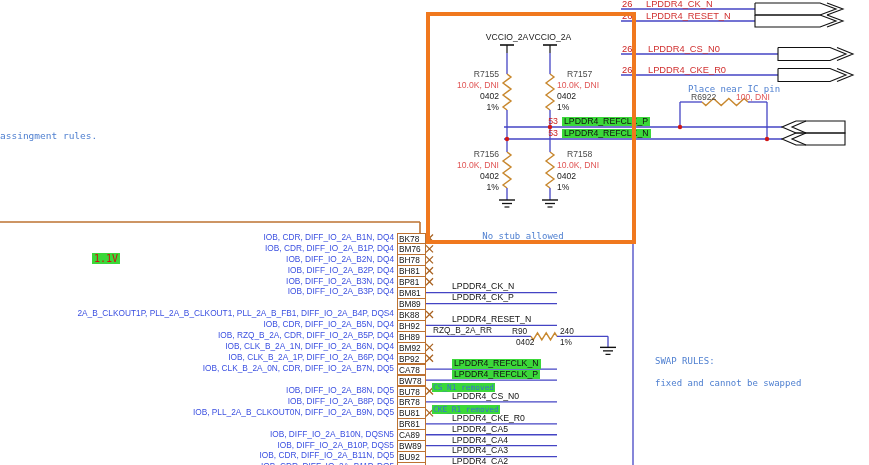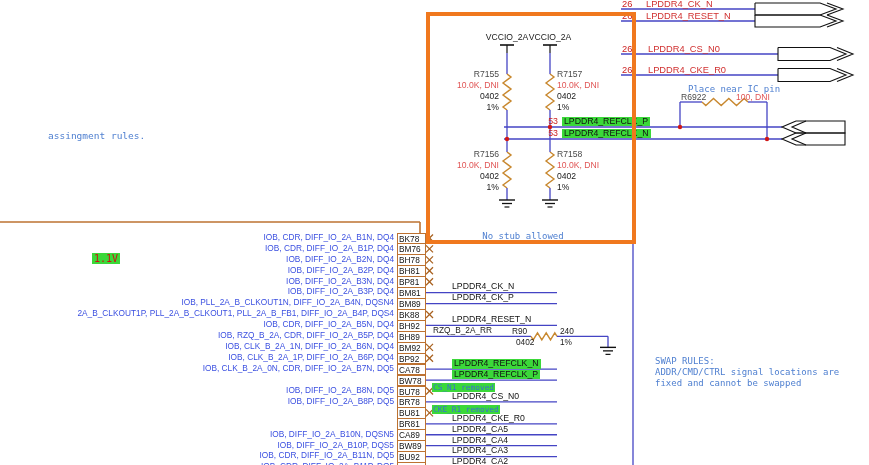--- a/index.html
+++ b/index.html
@@ -2,24 +2,24 @@
 <html><head>
 <meta charset="utf-8">
 <style>
   html,body{margin:0;padding:0;background:#fff;}
   .canvas{position:relative;width:869px;height:465px;overflow:hidden;background:#fff;
           font-family:"Liberation Sans",sans-serif;}
   .t{position:absolute;white-space:nowrap;}
   .pg{font:9.3px/9px "Liberation Sans",sans-serif;color:#cc2222;}
   .netred{font:9.3px/9px "Liberation Sans",sans-serif;color:#d03030;}
   .blk86{font:8.6px/9.5px "Liberation Sans",sans-serif;color:#1a1a1a;}
-  .ref{font:8.6px/9.5px "Liberation Sans",sans-serif;color:#4a4a4a;}
+  .ref{font:8.6px/9.5px "Liberation Sans",sans-serif;color:#4a4a4a;margin-left:10px;}
   .val{font:8.6px/9.5px "Liberation Sans",sans-serif;color:#e05555;}
   .mono-note{font:9px/10px "DejaVu Sans Mono",monospace;color:#4e7fd0;}
-  .mono-note-lg{font:9.5px/11px "DejaVu Sans Mono",monospace;color:#4e7fd0;padding-left:48px;}
+  .mono-note-lg{font:9.5px/11px "DejaVu Sans Mono",monospace;color:#4e7fd0;}
   .pg53{font:8.8px/9.5px "Liberation Sans",sans-serif;color:#cc2222;}
   .nl{font:8.7px/9.5px "Liberation Sans",sans-serif;color:#111;}
   .hl{background:#3bd839;padding:0 2px;}
   .pnote{font:7.8px/9px "DejaVu Sans Mono",monospace;color:#3b6fd0;background:#3bd839;padding:0 1px;}
   .func{position:absolute;right:475px;white-space:nowrap;
         font:8.3px/9.5px "Liberation Sans",sans-serif;color:#3a4fe0;}
   .pinbox{position:absolute;left:397px;width:26px;height:9.8px;border:1px solid #bd7231;
           background:#fff;font:8.3px/10px "Liberation Sans",sans-serif;color:#111;
           padding-left:1px;white-space:nowrap;overflow:visible;}
   .rz{font:8.3px/9px "Liberation Sans",sans-serif;color:#1a1a1a;}
@@ -167,39 +167,37 @@
     <div class="t mono-note" style="left:688px;top:84px">Place near IC pin</div>
     <div class="t ref" style="left:681px;top:93px">R6922</div>
     <div class="t val" style="left:736px;top:93px">100, DNI</div>
 
     <div class="t mono-note" style="left:458px;top:231px;width:130px;text-align:center">No stub allowed</div>
 
     <div class="t voltage" style="left:92px;top:253px">1.1V</div>
 
     <div class="t mono-note-lg" style="left:0px;top:130px">assingment rules.</div>
     <div class="t mono-note" style="left:655px;top:356px">SWAP RULES:</div>
-    <div class="t mono-note" style="left:655px;top:367px">ADDR/CMD/CTRL signal locations are</div>
     <div class="t mono-note" style="left:655px;top:378px">fixed and cannot be swapped</div>
   </div>
 
   <div class="lbls" id="pins">
       <div class="t func" style="top:232.8px">IOB, CDR, DIFF_IO_2A_B1N, DQ4</div>
       <div class="t pinbox" style="top:232.5px">BK78</div>
       <div class="t func" style="top:243.7px">IOB, CDR, DIFF_IO_2A_B1P, DQ4</div>
       <div class="t pinbox" style="top:243.4px">BM76</div>
       <div class="t func" style="top:254.7px">IOB, DIFF_IO_2A_B2N, DQ4</div>
       <div class="t pinbox" style="top:254.4px">BH78</div>
       <div class="t func" style="top:265.6px">IOB, DIFF_IO_2A_B2P, DQ4</div>
       <div class="t pinbox" style="top:265.3px">BH81</div>
       <div class="t func" style="top:276.5px">IOB, DIFF_IO_2A_B3N, DQ4</div>
       <div class="t pinbox" style="top:276.2px">BP81</div>
       <div class="t func" style="top:287.4px">IOB, DIFF_IO_2A_B3P, DQ4</div>
       <div class="t pinbox" style="top:287.1px">BM81</div>
       <div class="t nl" style="left:452px;top:282.4px">LPDDR4_CK_N</div>
-      <div class="t func" style="top:298.4px">IOB, PLL_2A_B_CLKOUT1N, DIFF_IO_2A_B4N, DQSN4</div>
       <div class="t pinbox" style="top:298.1px">BM89</div>
       <div class="t nl" style="left:452px;top:293.4px">LPDDR4_CK_P</div>
       <div class="t func" style="top:309.3px">2A_B_CLKOUT1P, PLL_2A_B_CLKOUT1, PLL_2A_B_FB1, DIFF_IO_2A_B4P, DQS4</div>
       <div class="t pinbox" style="top:309.0px">BK88</div>
       <div class="t func" style="top:320.2px">IOB, CDR, DIFF_IO_2A_B5N, DQ4</div>
       <div class="t pinbox" style="top:319.9px">BH92</div>
       <div class="t nl" style="left:452px;top:315.2px">LPDDR4_RESET_N</div>
       <div class="t func" style="top:331.2px">IOB, RZQ_B_2A, CDR, DIFF_IO_2A_B5P, DQ4</div>
       <div class="t pinbox" style="top:330.9px">BH89</div>
       <div class="t rz" style="left:433px;top:326.2px">RZQ_B_2A_RR</div>
@@ -215,20 +213,21 @@
       <div class="t pinbox" style="top:363.7px">CA78</div>
       <div class="t nl hl" style="left:452px;top:359.0px">LPDDR4_REFCLK_N</div>
       <div class="t pinbox" style="top:374.6px">BW78</div>
       <div class="t nl hl" style="left:452px;top:369.9px">LPDDR4_REFCLK_P</div>
       <div class="t func" style="top:385.8px">IOB, DIFF_IO_2A_B8N, DQ5</div>
       <div class="t pinbox" style="top:385.5px">BU78</div>
       <div class="t pnote" style="left:432px;top:383.0px">CS_N1 removed</div>
       <div class="t func" style="top:396.8px">IOB, DIFF_IO_2A_B8P, DQ5</div>
       <div class="t pinbox" style="top:396.4px">BR78</div>
       <div class="t nl" style="left:452px;top:391.8px">LPDDR4_CS_N0</div>
+      <div class="t func" style="top:407.7px">IOB, PLL_2A_B_CLKOUT0N, DIFF_IO_2A_B9N, DQ5</div>
       <div class="t pinbox" style="top:407.4px">BU81</div>
       <div class="t pnote" style="left:432px;top:404.9px">CKE_R1 removed</div>
       <div class="t pinbox" style="top:418.3px">BR81</div>
       <div class="t nl" style="left:452px;top:413.6px">LPDDR4_CKE_R0</div>
       <div class="t func" style="top:429.5px">IOB, DIFF_IO_2A_B10N, DQSN5</div>
       <div class="t pinbox" style="top:429.2px">CA89</div>
       <div class="t nl" style="left:452px;top:424.5px">LPDDR4_CA5</div>
       <div class="t func" style="top:440.5px">IOB, DIFF_IO_2A_B10P, DQS5</div>
       <div class="t pinbox" style="top:440.2px">BW89</div>
       <div class="t nl" style="left:452px;top:435.5px">LPDDR4_CA4</div>

